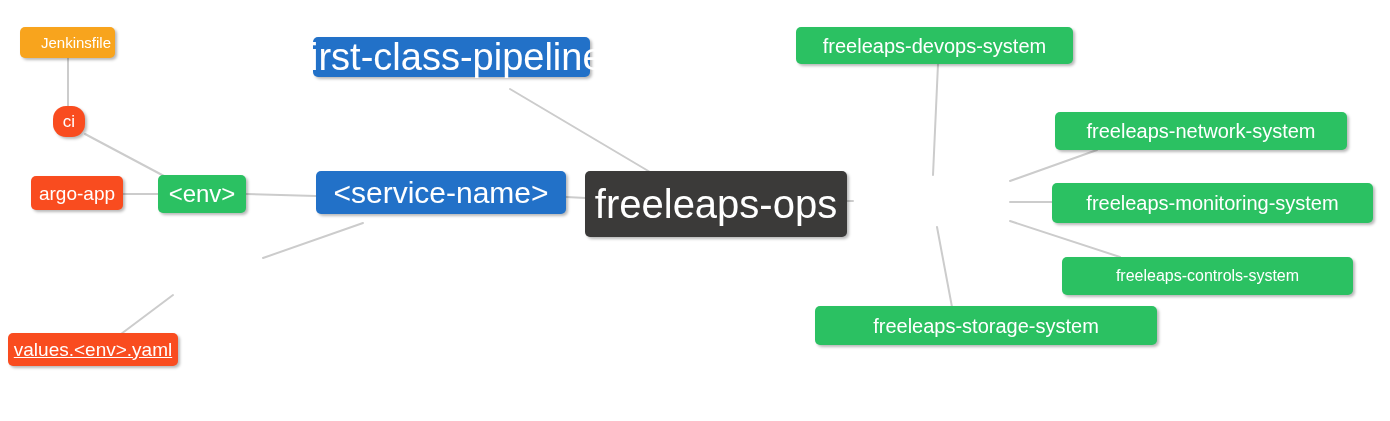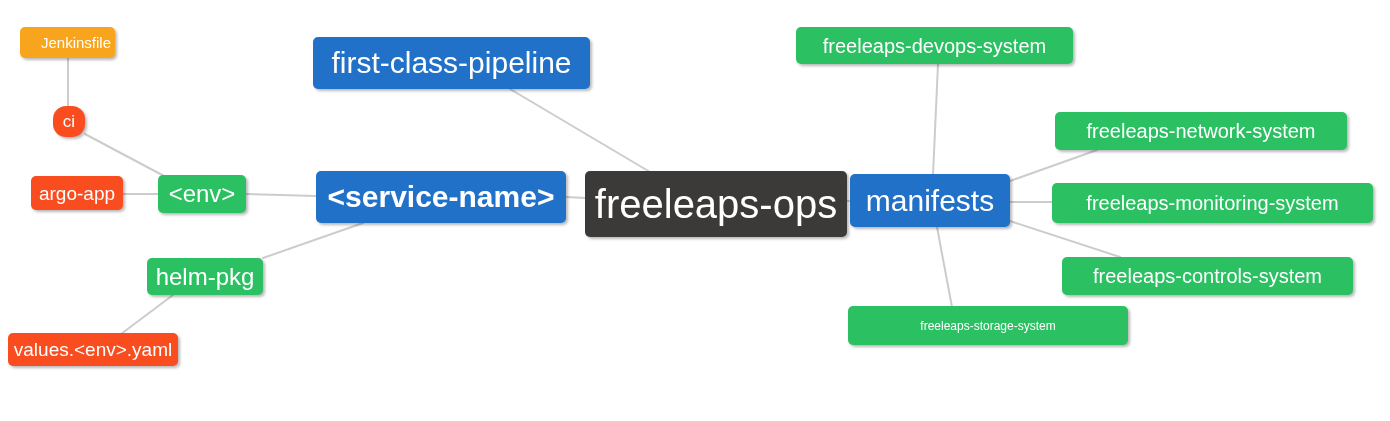--- a/index.html
+++ b/index.html
@@ -45,30 +45,30 @@
   .c-green  { background: #2bc162; }
   .c-red    { background: #f94c1f; }
   .c-orange { background: #f8a41d; padding-left: 17px; }
 
   
   #n-jenkinsfile          { left: 20px;   top: 27px;  width: 95px;  height: 31px; font-size: 15px; }
   #n-ci                   { left: 53px;   top: 106px; width: 32px;  height: 31px; font-size: 17px; border-radius: 13px; }
   #n-argo-app             { left: 31px;   top: 176px; width: 92px;  height: 34px; font-size: 19px; }
   #n-env                  { left: 158px;  top: 175px; width: 88px;  height: 38px; font-size: 24px; }
   #n-helm-pkg             { left: 147px;  top: 258px; width: 116px; height: 37px; font-size: 24px; }
-  #n-values-env-yaml      { left: 8px;    top: 333px; width: 170px; height: 33px; font-size: 19px; }
-  #n-first-class-pipeline { left: 313px;  top: 37px;  width: 277px; height: 52px; font-size: 30px; }
-  #n-service-name         { left: 316px;  top: 171px; width: 250px; height: 52px; font-size: 30px; font-weight: bold; }
+  #n-values-env-yaml      { left: 8px;    top: 333px; width: 170px; height: 33px; font-size: 19px; text-decoration: underline; }
+  #n-first-class-pipeline { left: 313px;  top: 37px;  width: 277px; height: 40px; font-size: 38px; }
+  #n-service-name         { left: 316px;  top: 171px; width: 250px; height: 43px; font-size: 30px; }
   #n-freeleaps-ops        { left: 585px;  top: 171px; width: 262px; height: 66px; font-size: 40px; }
   #n-manifests            { left: 850px;  top: 174px; width: 160px; height: 53px; font-size: 30px; }
   #n-devops-system        { left: 796px;  top: 27px;  width: 277px; height: 37px; font-size: 20px; }
   #n-network-system       { left: 1055px; top: 112px; width: 292px; height: 38px; font-size: 20px; }
   #n-monitoring-system    { left: 1052px; top: 183px; width: 321px; height: 40px; font-size: 20px; }
-  #n-controls-system      { left: 1062px; top: 257px; width: 291px; height: 38px; font-size: 20px; }
-  #n-storage-system       { left: 815px;  top: 306px; width: 280px; height: 39px; font-size: 12px; margin-left: 33px; }
+  #n-controls-system      { left: 1062px; top: 257px; width: 291px; height: 38px; font-size: 16px; }
+  #n-storage-system       { left: 815px;  top: 306px; width: 342px; height: 39px; font-size: 20px; }
 </style>
 </head>
 <body>
 
 <div class="canvas">
 
   <svg class="edges" width="1390" height="421" viewBox="0 0 1390 421">
     <line x1="68" y1="58" x2="68" y2="106"></line>
     <line x1="85" y1="134" x2="164" y2="176"></line>
     <line x1="123" y1="194" x2="158" y2="194"></line>
@@ -82,25 +82,23 @@
     <line x1="1010" y1="181" x2="1097" y2="150"></line>
     <line x1="1010" y1="202" x2="1053" y2="202"></line>
     <line x1="1010" y1="221" x2="1120" y2="257"></line>
     <line x1="937" y1="227" x2="952" y2="307"></line>
   </svg>
 
   <div class="node c-orange" id="n-jenkinsfile">Jenkinsfile</div>
   <div class="node c-red" id="n-ci">ci</div>
   <div class="node c-red" id="n-argo-app">argo-app</div>
   <div class="node c-green" id="n-env">&lt;env&gt;</div>
-  <div class="node c-green" id="n-helm-pkg">helm-pkg</div>
   <div class="node c-red" id="n-values-env-yaml">values.&lt;env&gt;.yaml</div>
   <div class="node c-blue" id="n-first-class-pipeline">first-class-pipeline</div>
   <div class="node c-blue" id="n-service-name">&lt;service-name&gt;</div>
   <div class="node c-dark" id="n-freeleaps-ops">freeleaps-ops</div>
-  <div class="node c-blue" id="n-manifests">manifests</div>
   <div class="node c-green" id="n-devops-system">freeleaps-devops-system</div>
   <div class="node c-green" id="n-network-system">freeleaps-network-system</div>
   <div class="node c-green" id="n-monitoring-system">freeleaps-monitoring-system</div>
   <div class="node c-green" id="n-controls-system">freeleaps-controls-system</div>
   <div class="node c-green" id="n-storage-system">freeleaps-storage-system</div>
 
 </div>
 
 </body></html>

